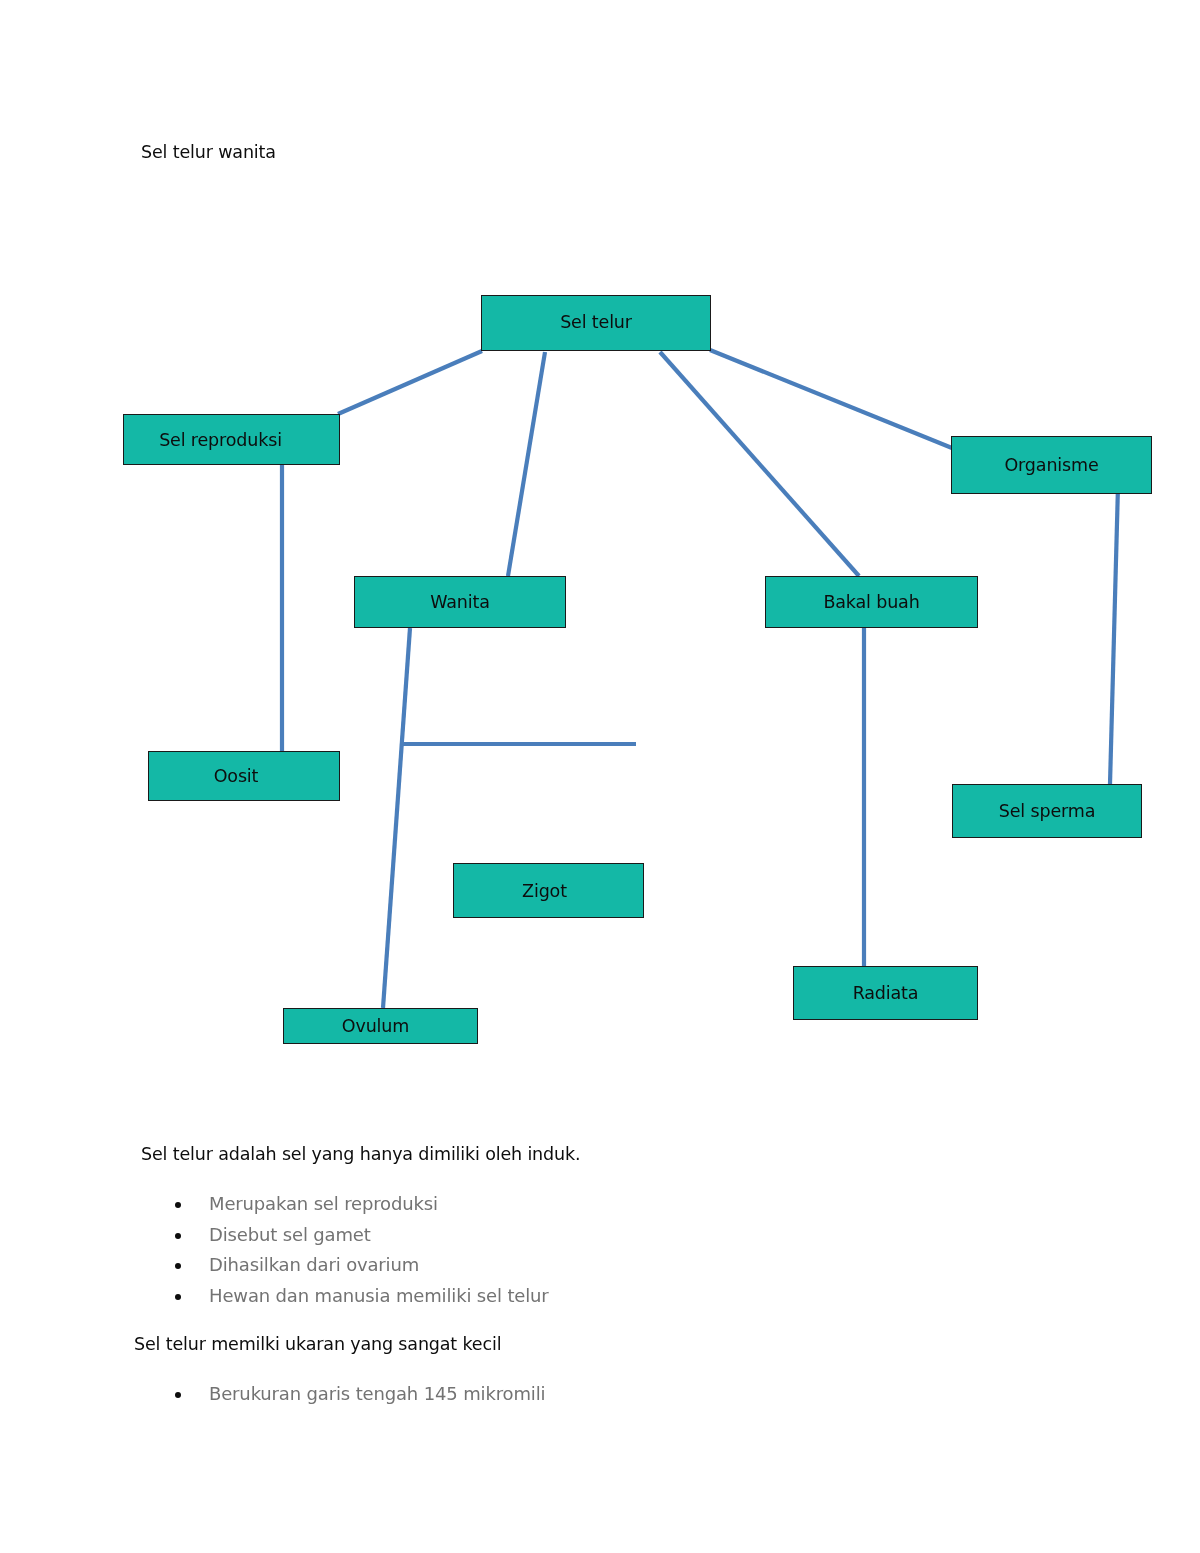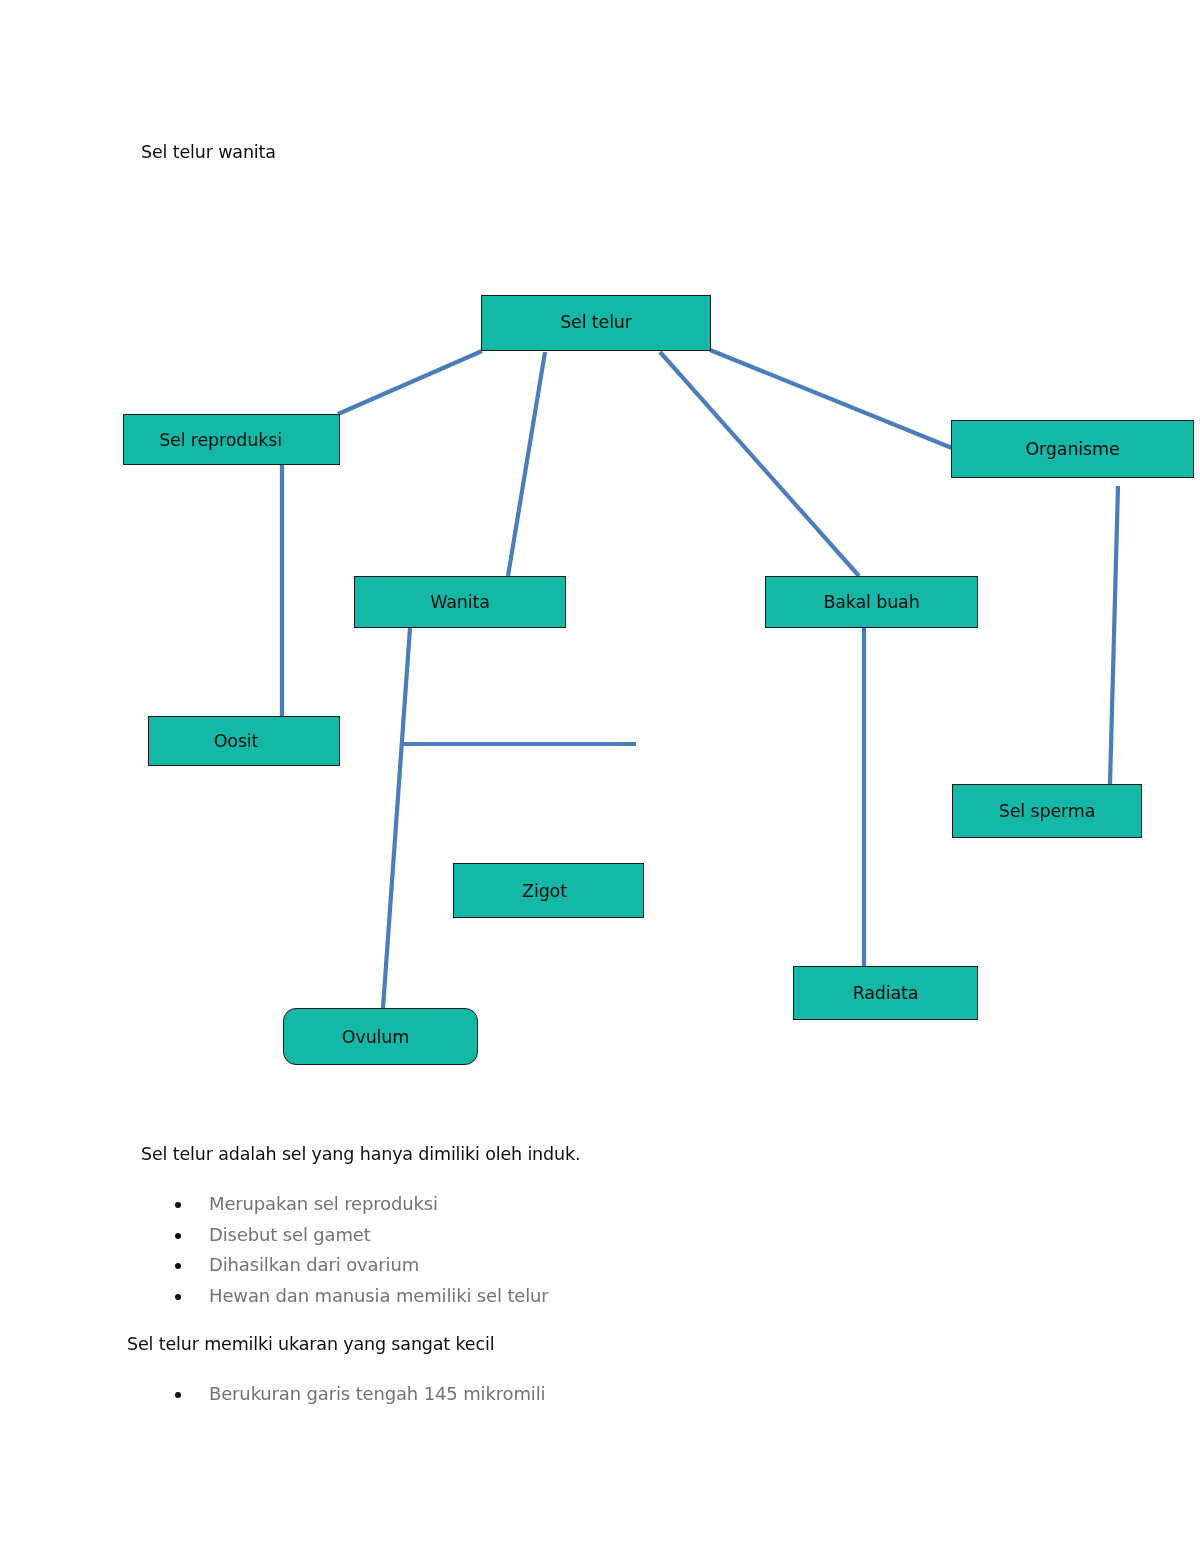--- a/index.html
+++ b/index.html
@@ -25,21 +25,21 @@
   .doc-text {
     position: absolute;
     font-size: 17.5px;
     line-height: 1.35;
     letter-spacing: -0.15px;
     color: #0d0d0d;
     white-space: nowrap;
   }
   #heading      { left: 141px; top: 141px; }
   #para-1       { left: 141px; top: 1143px; }
-  #para-2       { left: 127px; top: 1333px; }
+  #para-2       { left: 134px; top: 1333px; }
 
   
   .bullet-list {
     position: absolute;
     margin: 0;
     padding: 0;
     list-style: none;
   }
   .bullet-list li {
     position: relative;
@@ -90,28 +90,28 @@
     font-size: 17.5px;
     letter-spacing: -0.15px;
     color: #0d0d0d;
     white-space: nowrap;
   }
   .node-label { pointer-events: none; }
 
   
   #node-sel-telur       { left: 481px;  top: 295px;  width: 230px; height: 56px; }
   #node-sel-reproduksi  { left: 123px;  top: 414px;  width: 217px; height: 51px; text-align: center; }
-  #node-organisme       { left: 951px;  top: 420px;  width: 243px; height: 58px; text-align: center; }
+  #node-organisme       { left: 951px;  top: 436px;  width: 201px; height: 58px; text-align: center; }
   #node-wanita          { left: 354px;  top: 576px;  width: 212px; height: 52px; justify-content: center; }
   #node-bakal-buah      { left: 765px;  top: 576px;  width: 213px; height: 52px; }
-  #node-oosit           { left: 148px;  top: 716px;  width: 192px; height: 50px; }
+  #node-oosit           { left: 148px;  top: 751px;  width: 192px; height: 50px; }
   #node-sel-sperma      { left: 952px;  top: 784px;  width: 190px; height: 54px; }
   #node-zigot           { left: 453px;  top: 863px;  width: 191px; height: 55px; }
   #node-radiata         { left: 793px;  top: 966px;  width: 185px; height: 54px; }
-  #node-ovulum          { left: 283px;  top: 1008px; width: 195px; height: 57px; border-radius: 13px; }
+  #node-ovulum          { left: 283px;  top: 1008px; width: 195px; height: 36px; }
 
   
   #node-sel-telur .node-label      { transform: translateY(-1px); }
   #node-oosit .node-label          { transform: translateX(-8px); }
   #node-zigot .node-label          { transform: translateX(-4px); }
   #node-ovulum .node-label         { transform: translateX(-5px); }
   #node-sel-reproduksi .node-label { transform: translateX(-11px); }
 </style>
 </head>
 <body>

